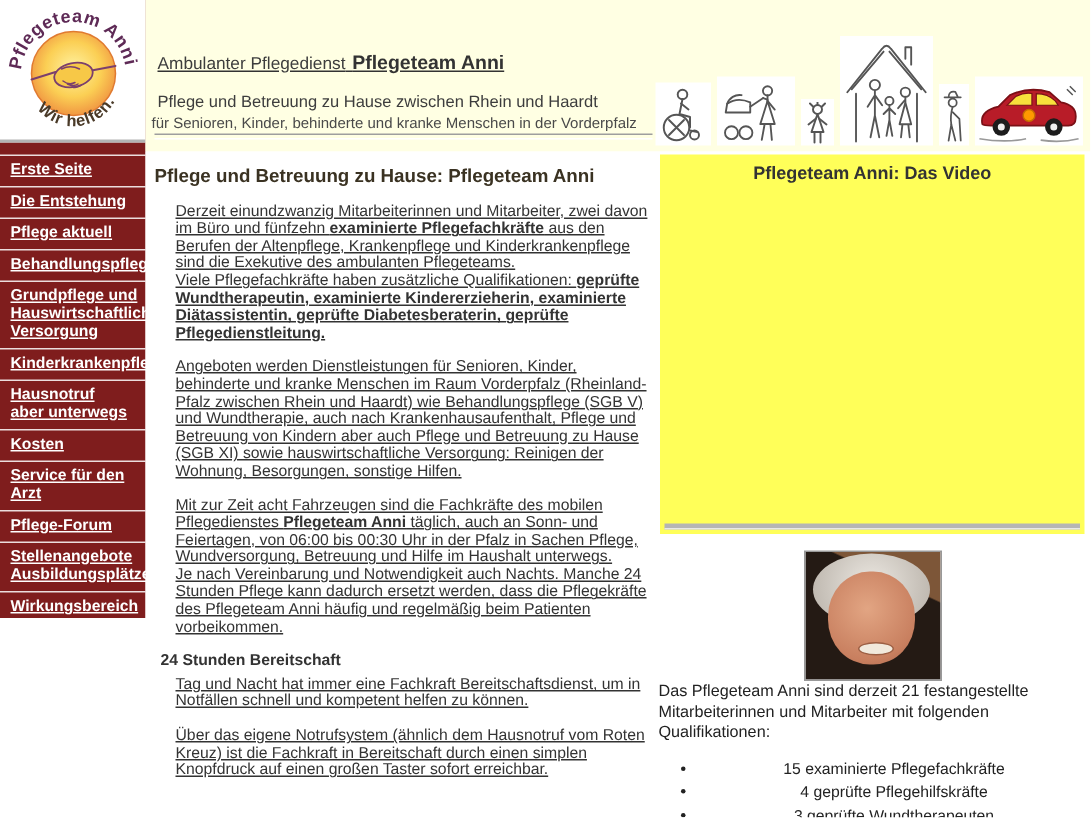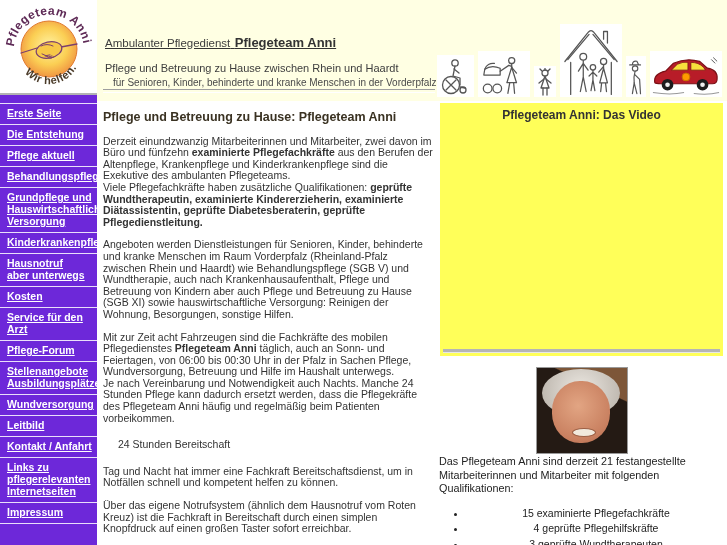--- a/index.html
+++ b/index.html
@@ -1,48 +1,48 @@
 <!DOCTYPE html>
 <html><head>
 <meta charset="utf-8">
 <style>
   html,body{margin:0;padding:0;background:#fff;}
   .page{position:relative;width:727px;height:545px;overflow:hidden;background:#fff;
         font-family:"Liberation Sans",sans-serif;color:#333;}
   .b{font-weight:bold;}
 
   
-  .sidebar{position:absolute;left:0;top:0;width:97px;height:545px;background:#6d28d9;}
+  .sidebar{position:absolute;left:0;top:0;width:97px;height:412px;background:#7f1d1d;}
   .logo-card{position:absolute;left:0;top:0;width:97px;height:93px;background:#fff;
              border-bottom:2px solid #b3b3b3;display:flex;align-items:center;justify-content:center;}
   .nav{position:absolute;left:0;top:97px;width:97px;padding-top:6px;}
   .nav a{display:block;border-top:1px solid rgba(255,255,255,.85);
          padding:3px 3px 5px 7px;color:#fff;font-weight:bold;font-size:10.5px;
          line-height:12px;text-decoration:underline;white-space:pre-line;cursor:pointer;}
   .nav-end{border-top:1px solid rgba(255,255,255,.85);height:0;margin-top:0;}
 
   
   .header{position:absolute;left:97px;top:0;width:630px;height:101px;background:#ffffe3;}
   .titles{position:absolute;left:8px;top:33px;white-space:nowrap;text-decoration:underline;}
   .pretitle{font-size:11.5px;color:#3d3d3d;}
   .brand{font-size:13px;font-weight:bold;color:#333;}
   .sub1{position:absolute;left:8px;top:62px;font-size:11px;color:#3d3d3d;white-space:nowrap;}
-  .sub2{position:absolute;left:16px;top:77px;font-size:10px;color:#4a4a4a;white-space:nowrap;}
+  .sub2{position:absolute;left:4px;top:77px;font-size:10px;color:#4a4a4a;white-space:nowrap;}
   .header-rule{position:absolute;left:6px;top:89px;width:332px;height:2px;
                border-top:1px solid #9e9e9e;border-bottom:1px solid #fff;}
   .cliparts{position:absolute;right:5px;top:20px;height:77px;display:flex;align-items:flex-end;gap:4px;}
   .clip{background:#fff;display:flex;align-items:flex-end;justify-content:center;}
   .sketch{stroke:#555;fill:none;stroke-width:1.3;stroke-linecap:round;stroke-linejoin:round;}
 
   
   .content{position:absolute;left:97px;top:101px;width:340px;height:444px;background:#fff;
            padding:11px 4px 0 6px;box-sizing:border-box;font-size:10.5px;line-height:11.6px;color:#333;}
   .content-title{font-size:12.5px;font-weight:bold;color:#3a3222;margin:0 0 12px 0;}
-  .content p{margin:0 0 11px 0;white-space:pre-line;}
-  .subhead{font-weight:normal;margin:15px;}
+  .content p{margin:0 0 11px 14px;white-space:pre-line;text-decoration:underline;}
+  .subhead{font-weight:bold;margin:4px;}
 
   
   .rightcol{position:absolute;left:437px;top:101px;width:290px;height:365px;background:#fff;}
   .video{position:absolute;left:3px;top:2px;width:283px;height:253px;background:#ffff59;cursor:pointer;}
   .video-title{text-align:center;font-weight:bold;font-size:12px;color:#333;padding-top:5px;}
   .video-bar{position:absolute;left:3px;right:3px;bottom:3px;height:3px;background:#b5b5b5;
              border-bottom:1px solid #e8e8e8;}
   .photo{position:absolute;left:99px;top:266px;width:90px;height:85px;border:1px solid #999;
          background:linear-gradient(205deg,#7d5638 0 26%,#241a14 27%);overflow:hidden;}
   .photo .hair{position:absolute;left:5px;top:1px;width:78px;height:48px;border-radius:50%;
@@ -84,21 +84,21 @@
         <a>Kosten</a>
 
         <a>Service für den Arzt</a>
 
         <a>Pflege-Forum</a>
 
         <a>Stellenangebote
 Ausbildungsplätze</a>
 
 
-        <a>Wundversorgung</a>
+        <a>Wirkungsbereich</a>
 
         <a>Leitbild</a>
 
         <a>Kontakt / Anfahrt</a>
 
         <a>Links zu
 pflegerelevanten
 Internetseiten</a>
 
         <a>Impressum</a>

